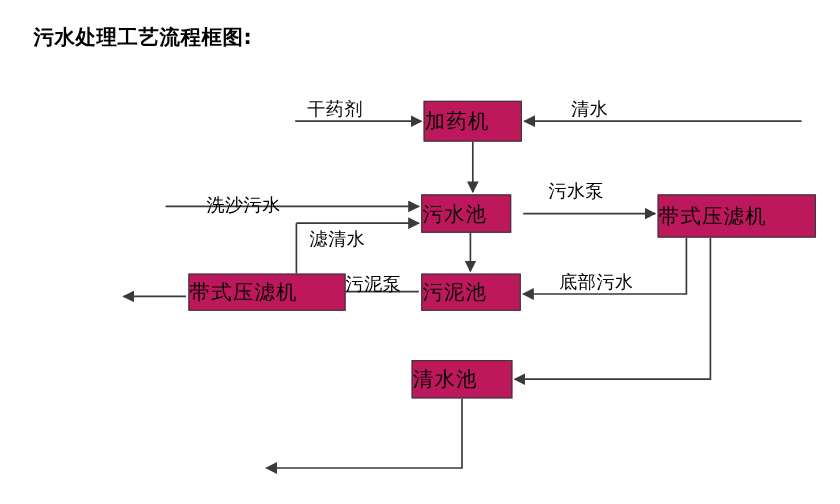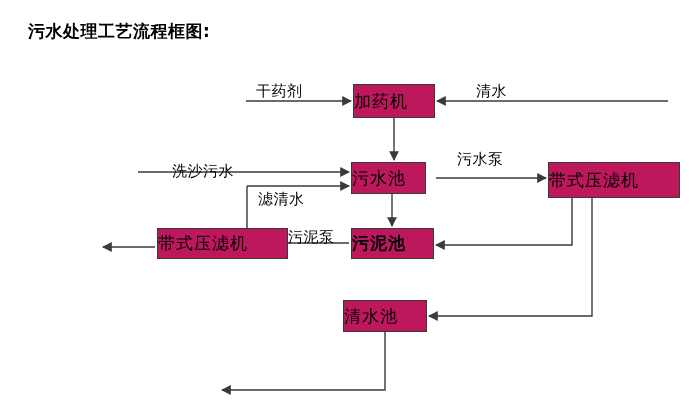--- a/index.html
+++ b/index.html
@@ -119,36 +119,37 @@
   </div>
 
   <div class="node" style="left:548px; top:162px; width:132px; height:36px;">
     <span>带式压滤机</span>
   </div>
 
   <div class="node" style="left:157px; top:228px; width:131px; height:31px;">
     <span>带式压滤机</span>
   </div>
 
-  <div class="node" style="left:351px; top:228px; width:83px; height:31px;font-weight:bold;">
+  <div class="node" style="left:351px; top:228px; width:83px; height:31px;">
     <span>污泥池</span>
   </div>
 
   <div class="node" style="left:343px; top:300px; width:84px; height:32px;">
     <span>清水池</span>
   </div>
 
   <div class="edge-label" style="left:256px; top:82px;">干药剂</div>
 
   <div class="edge-label" style="left:476px; top:82px;">清水</div>
 
   <div class="edge-label" style="left:172px; top:150px;margin-top:12px;">洗沙污水</div>
 
   <div class="edge-label" style="left:258px; top:190px;">滤清水</div>
 
   <div class="edge-label" style="left:457px; top:150px;">污水泵</div>
 
   <div class="edge-label" style="left:288px; top:228px;">污泥泵</div>
 
+  <div class="edge-label" style="left:466px; top:226px;">底部污水</div>
 
 
 
 </div>
 
 </body></html>

